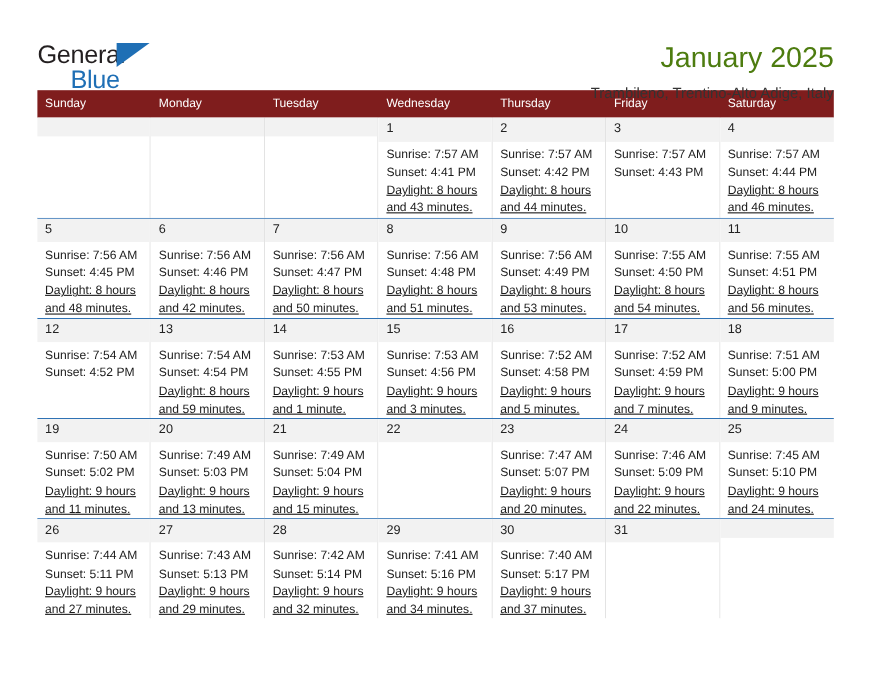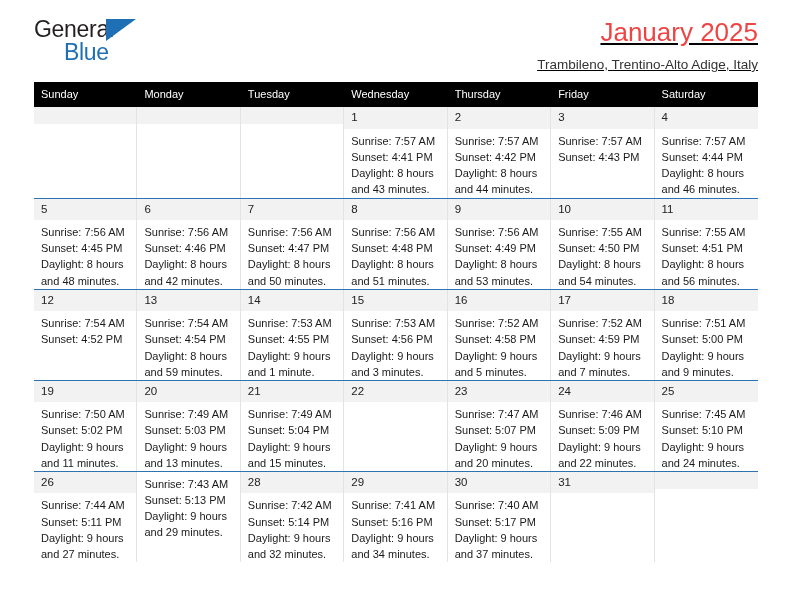--- a/index.html
+++ b/index.html
@@ -20,24 +20,23 @@
     height: 612px;
     box-sizing: border-box;
     padding: 0 34px;
   }
 
   
   .header {
     display: flex;
     align-items: flex-start;
     justify-content: space-between;
-    padding-top: 16px;
+    padding-top: 36px;
     height: 72px;
     box-sizing: border-box;
-    text-decoration: underline;
   }
   .brand {
     position: relative;
     width: 180px;
     height: 52px;
   }
   .brand-general {
     position: absolute;
     left: 0;
     top: 0;
@@ -63,40 +62,40 @@
     height: 0;
     border-left: 30px solid #1f6fb5;
     border-bottom: 22px solid transparent;
   }
   .title-block {
     text-align: right;
     padding-top: 2px;
   }
   .cal-title {
     font-size: 26px;
-    color: #ef4444;
+    color: #4d7c0f;
     line-height: 1.15;
     white-space: nowrap;
   }
   .cal-subtitle {
     font-size: 13.5px;
     color: #333333;
     margin-top: 9px;
     white-space: nowrap;
   }
 
   
   .calendar {
     margin-top: 10px;
     width: 724px;
   }
   .weekdays {
     display: grid;
     grid-template-columns: repeat(7, 1fr);
-    background: #000000;
+    background: #7f1d1d;
   }
   .weekday {
     color: #ffffff;
     font-size: 11px;
     padding: 5px 0 5px 7px;
     box-sizing: border-box;
     line-height: 1.4;
   }
   .week {
     display: grid;
@@ -133,20 +132,21 @@
     padding: 4px 6px 0 7px;
     font-size: 11px;
     line-height: 1.47;
     color: #1a1a1a;
   }
   .dayinfo div {
     white-space: nowrap;
   }
   .dayinfo .daylight {
     white-space: normal;
+    text-decoration: underline;
   }
 </style>
 </head>
 <body>
 
 <div class="page">
 
   <div class="header">
     <div class="brand">
       <span class="brand-general">General</span>
@@ -383,20 +383,21 @@
         <div class="week">
           <div class="daycell">
             <div class="daynum">26</div>
             <div class="dayinfo">
               <div>Sunrise: 7:44 AM</div>
               <div>Sunset: 5:11 PM</div>
               <div class="daylight">Daylight: 9 hours and 27 minutes.</div>
             </div>
           </div>
           <div class="daycell">
+            <div class="daynum">27</div>
             <div class="dayinfo">
               <div>Sunrise: 7:43 AM</div>
               <div>Sunset: 5:13 PM</div>
               <div class="daylight">Daylight: 9 hours and 29 minutes.</div>
             </div>
           </div>
           <div class="daycell">
             <div class="daynum">28</div>
             <div class="dayinfo">
               <div>Sunrise: 7:42 AM</div>

